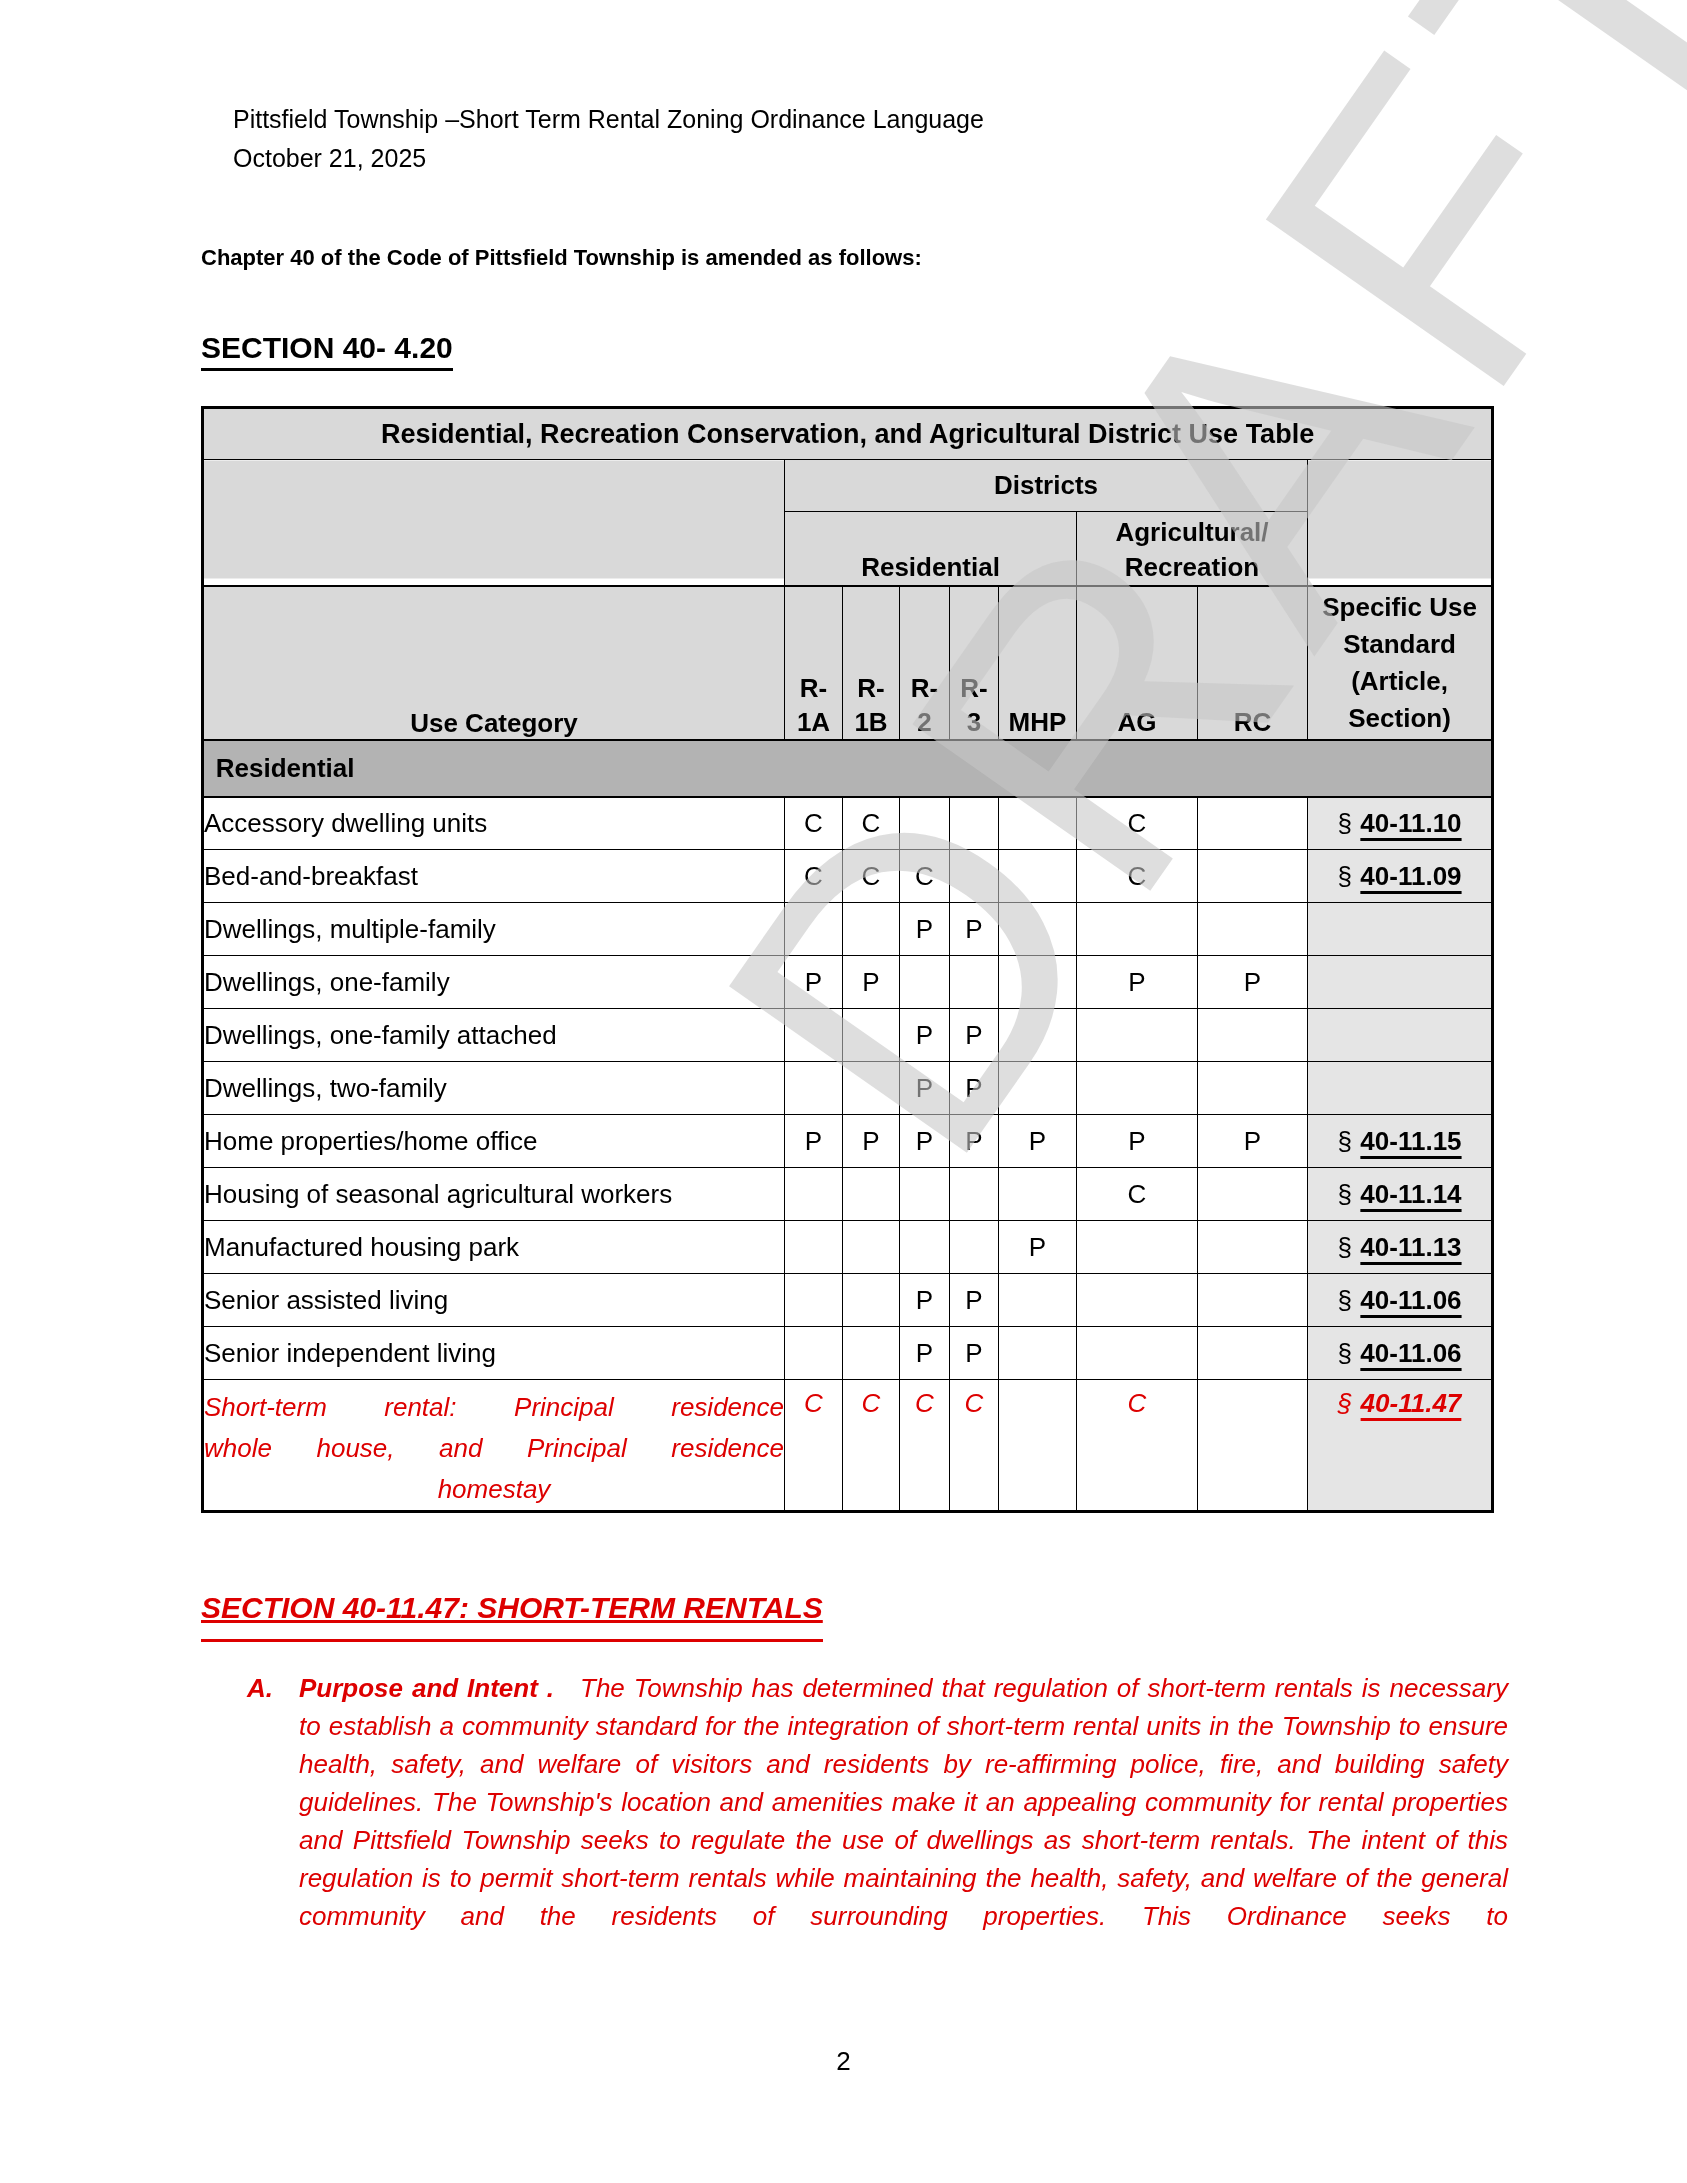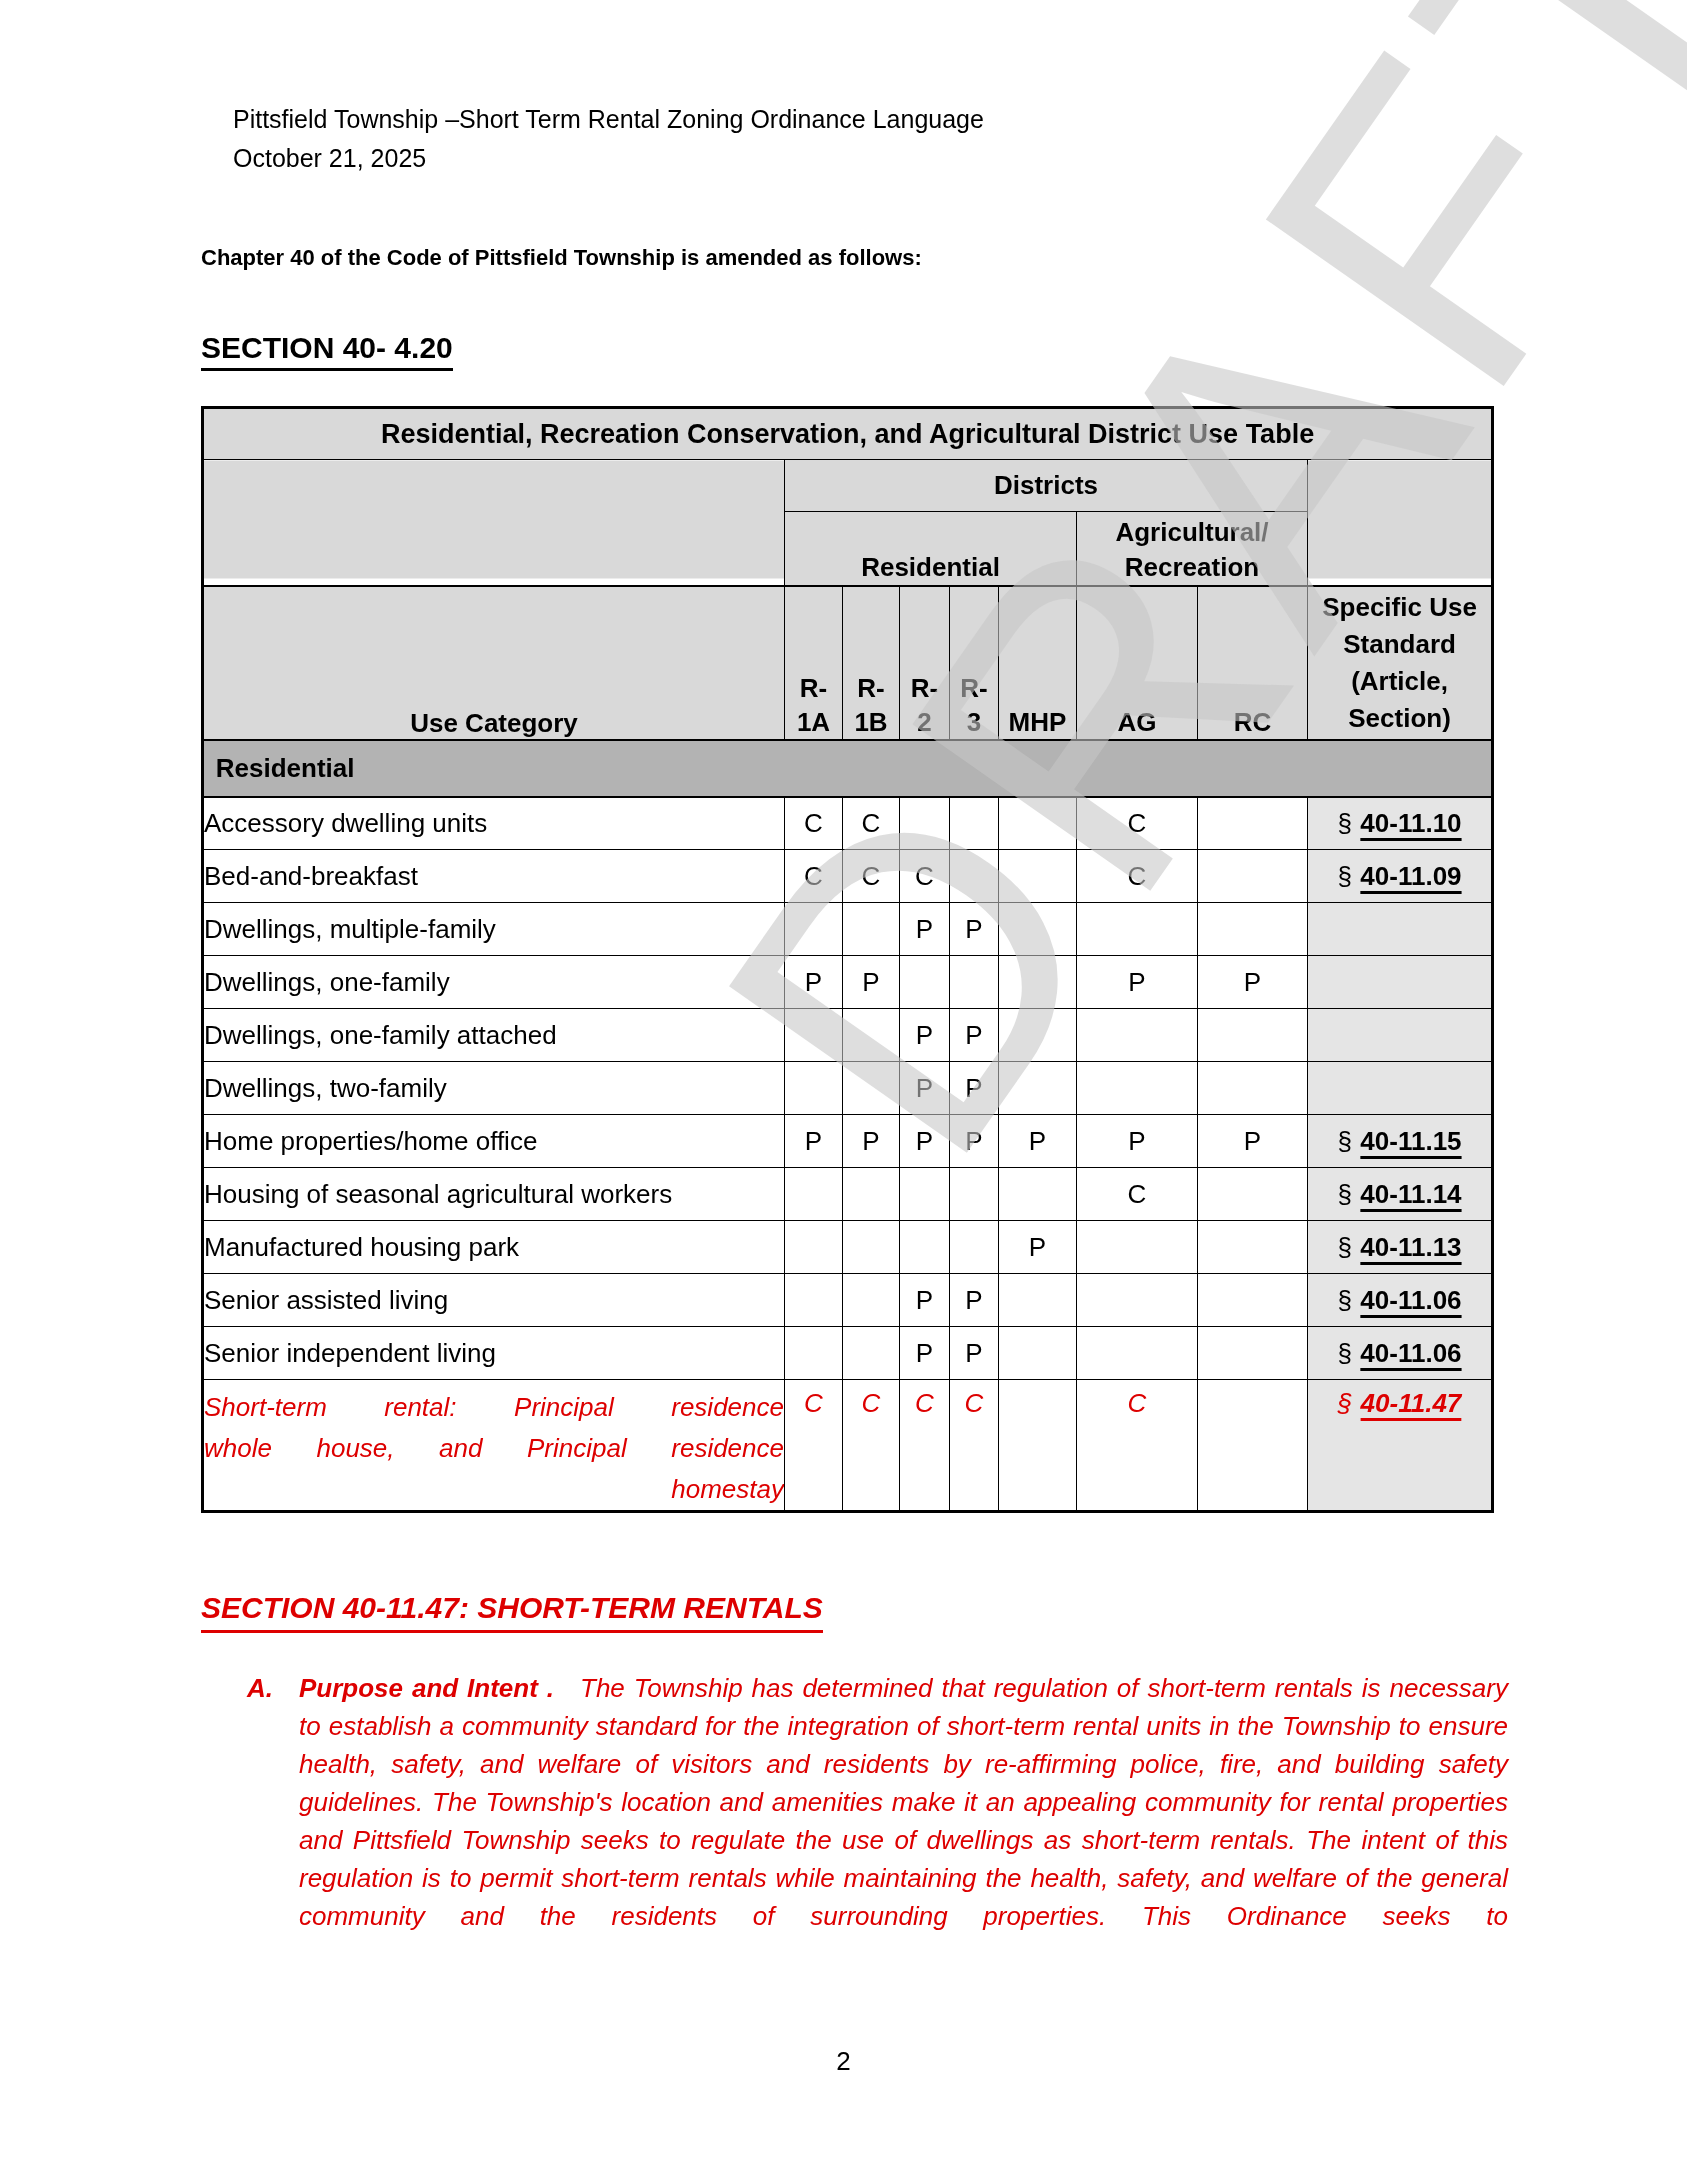--- a/index.html
+++ b/index.html
@@ -8,21 +8,21 @@
     font-family:"Liberation Sans", sans-serif; color:#000; overflow:hidden;
   }
   .doc-header { position:absolute; left:201px; top:100px; font-size:25px; line-height:39px;margin-left:32px; }
   .chapter-title { position:absolute; left:201px; top:245px; font-size:22px; font-weight:bold; }
   .section-heading-1 {
     position:absolute; left:201px; top:331px; font-size:30px; font-weight:bold;
     border-bottom:3.4px solid #000; padding-bottom:2.5px; display:inline-block;
   }
   .section-heading-2 {
     position:absolute; left:201px; top:1591px; font-size:30px; font-weight:bold; font-style:italic;
-    color:#dd0000; border-bottom:3.4px solid #dd0000; padding-bottom:5px; display:inline-block;
+    color:#dd0000; border-bottom:3.4px solid #dd0000; padding-bottom:14px; display:inline-block;text-decoration:underline;
   }
 
   
   table.use-table {
     position:absolute; left:201px; top:406px; width:1290px;
     border-collapse:collapse; table-layout:fixed; font-size:26px;
     border:3.4px solid #000;
   }
   .use-table td { border:1.7px solid #000; padding:0; overflow:hidden; }
   .h-title    { height:52px; }
@@ -54,21 +54,21 @@
   .std .num {
     font-weight:bold; margin-left:8.4px;
     text-decoration:underline; text-decoration-thickness:2.5px; text-underline-offset:5.9px; text-decoration-skip-ink:none;
   }
 
   .red-row td { color:#dd0000; font-style:italic; vertical-align:top; }
   .red-row .lbl { padding-top:6.7px; line-height:41px; }
   .red-row .c   { padding-top:8.4px; }
   .red-row .std { padding-top:8.4px; }
   .jline { text-align:justify; text-align-last:justify; }
-  .lline { text-align:right; }
+  .lline { text-align:center; }
 
   
   .purpose-para {
     position:absolute; left:299px; top:1669px; width:1209px;
     color:#dd0000; font-style:italic; font-size:26px; line-height:38px;
     text-align:justify; text-align-last:justify;
   }
   .list-marker { position:absolute; left:-52px; top:0; font-weight:bold; }
   .para-lead { font-weight:bold; }
   .para-body { margin-left:26px; }

